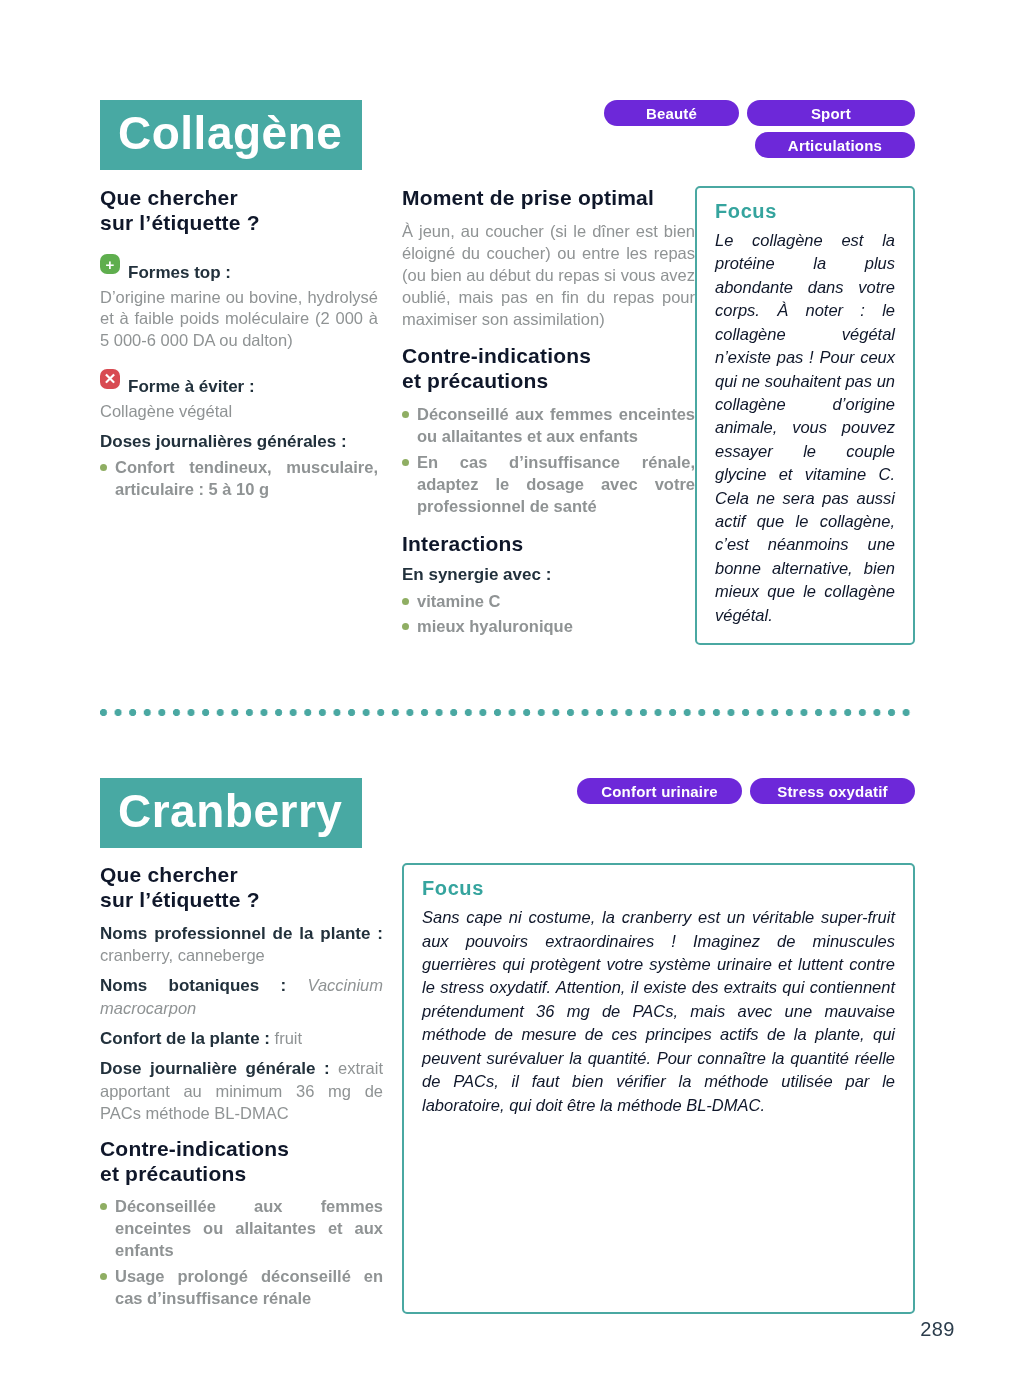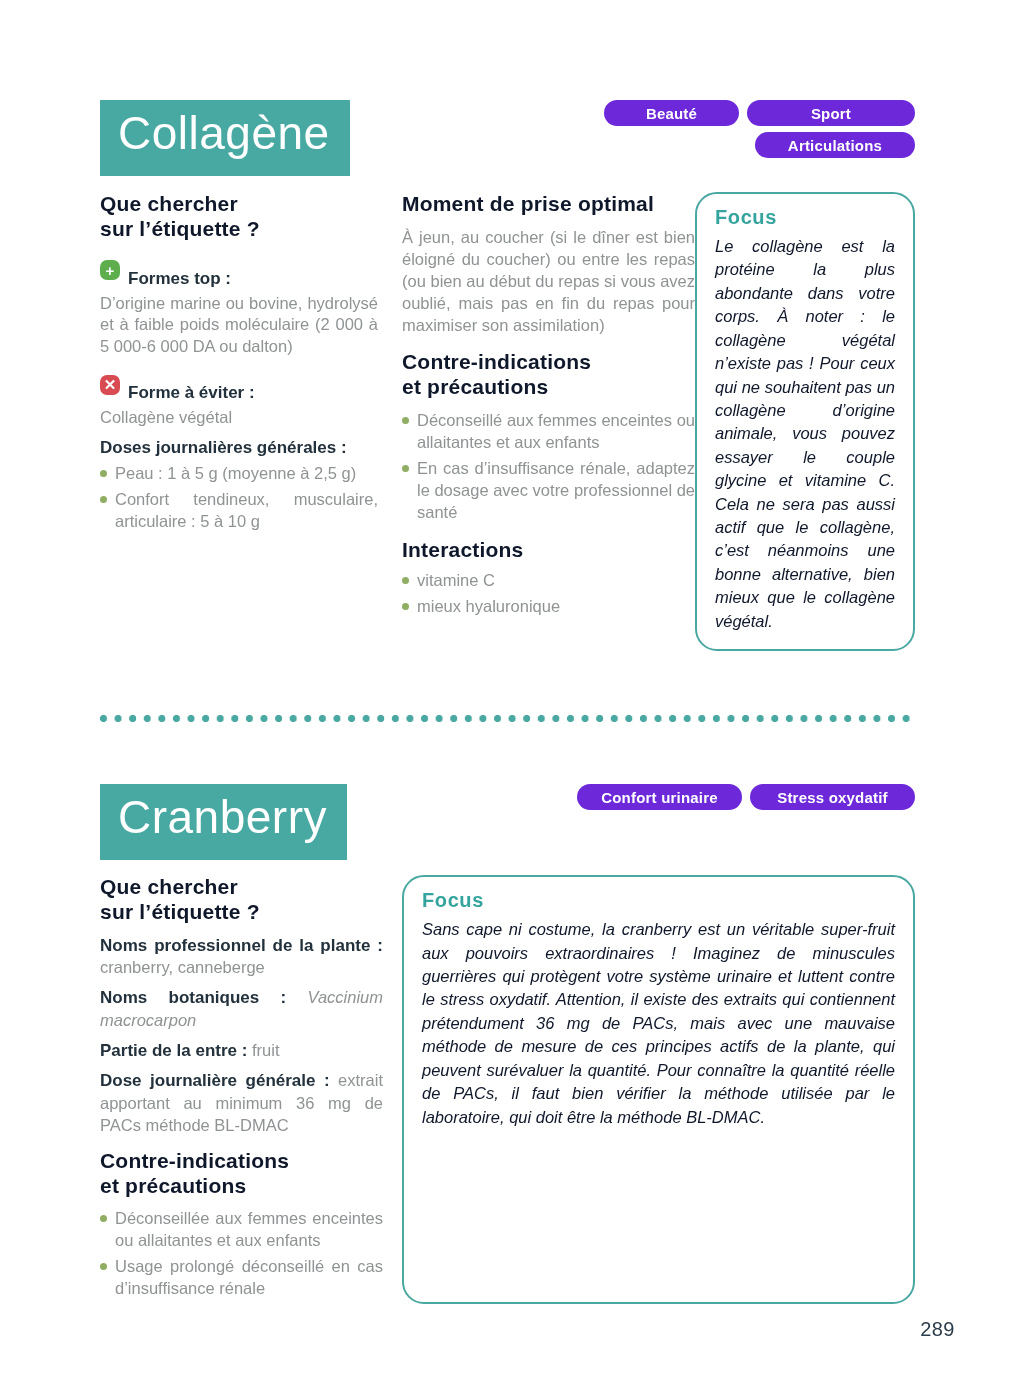--- a/index.html
+++ b/index.html
@@ -1,46 +1,46 @@
 <!DOCTYPE html>
 <html lang="fr"><head>
 <meta charset="utf-8">
 <style>
   html,body{margin:0;padding:0;background:#ffffff;}
   body{width:1024px;height:1393px;font-family:"Liberation Sans", sans-serif;position:relative;}
   .page{position:relative;width:1024px;height:1393px;box-sizing:border-box;padding:100px 109px 0 100px;overflow:hidden;}
 
   
-  .title-block{display:inline-block;background:#48a9a3;color:#ffffff;font-weight:normal;
-    font-size:46px;line-height:1;padding:10px 20px 20px 18px;letter-spacing:0.5px;}
+  .title-block{display:inline-block;background:#48a9a3;color:#ffffff;font-weight:bold;
+    font-size:46px;line-height:1;padding:10px 20px 14px 18px;letter-spacing:0.5px;}
   .badges{display:flex;flex-direction:column;align-items:flex-end;gap:6px;}
   .badge-row{display:flex;gap:8px;}
   .badge{background:#6d28d9;color:#ffffff;font-weight:bold;font-size:15px;height:26px;
     border-radius:13px;display:flex;align-items:center;justify-content:center;letter-spacing:0.2px;}
   .w135{width:135px}.w168{width:168px}.w160{width:160px}.w165{width:165px}
   .section-header{display:flex;justify-content:space-between;align-items:flex-start;}
 
   .h-teal{color:#0f172a;font-weight:bold;font-size:21px;line-height:1.18;white-space:pre-line;
     margin:0 0 10px 0;letter-spacing:0.2px;}
   .body-text{color:#8f9394;font-size:16.5px;line-height:1.33;text-align:justify;margin:0 0 8px 0;}
   .bold-dark{color:#22313c;font-weight:bold;font-size:17px;margin-top:17px;}
   .label-line{margin:2px 0 4px 0;line-height:1.3;}
 
   .icon-line{display:flex;align-items:center;gap:8px;margin:4px 0 4px 0;}
   .sq-icon{width:20px;height:20px;border-radius:7px;display:flex;align-items:center;justify-content:center;
     color:#fff;font-weight:bold;font-size:15px;line-height:1;flex:0 0 20px;}
   .sq-green{background:#5fae4e;}
   .sq-red{background:#d84b52;}
 
   .bullet-list{margin:2px 0 0 0;padding:0;list-style:none;}
-  .bullet-item{display:flex;gap:8px;margin:0 0 4px 0;}
+  .bullet-item{display:flex;gap:8px;margin:0 0 4px 0;font-weight:bold;}
   .bullet-dot{width:7px;height:7px;border-radius:50%;background:#8fae63;flex:0 0 7px;margin-top:7px;}
   .bullet-text{color:#8f9394;font-size:16.5px;line-height:1.33;text-align:justify;flex:1;}
 
-  .focus-box{border:2px solid #4aa8a2;border-radius:22px;padding:12px 18px 16px 18px;box-sizing:border-box;}
+  .focus-box{border:2px solid #4aa8a2;border-radius:5px;padding:12px 18px 16px 18px;box-sizing:border-box;}
   .focus-title{color:#35a49e;font-weight:bold;font-size:20px;letter-spacing:0.6px;margin:0 0 6px 0;}
   .focus-text{color:#0f172a;font-style:italic;font-size:16.5px;line-height:1.42;text-align:justify;margin:0;}
 
   .dot-divider{height:7px;width:100%;margin:64px 0 62px 0;
     background-image:radial-gradient(circle at 3.5px 3.5px,#4aa8a2 3.3px,rgba(0,0,0,0) 3.9px);
     background-size:14.6px 7px;background-repeat:repeat-x;}
 
   
   .cols-3{display:flex;margin-top:16px;}
   .col-left{width:278px;flex:0 0 278px;}
@@ -92,24 +92,20 @@
         <div class="icon-line">
           <span class="sq-icon sq-red">✕</span>
           <span class="bold-dark">Forme à éviter :</span>
         </div>
         <p class="body-text">Collagène végétal</p>
 
         <p class="label-line bold-dark">Doses journalières générales :</p>
         <ul class="bullet-list">
           <li class="bullet-item">
             <span class="bullet-dot"></span>
-            <span class="bullet-text">Peau : 1 à 5 g (moyenne à 2,5 g)</span>
-          </li>
-          <li class="bullet-item">
-            <span class="bullet-dot"></span>
             <span class="bullet-text">Confort tendineux, musculaire, articulaire : 5 à 10 g</span>
           </li>
         </ul>
       </div>
 
       <div class="col-mid">
         <h3 class="h-teal">Moment de prise optimal</h3>
         <p class="body-text">À jeun, au coucher (si le dîner est bien éloigné du coucher) ou entre les repas (ou bien au début du repas si vous avez oublié, mais pas en fin du repas pour maximiser son assimilation)</p>
 
         <h3 class="h-teal" style="margin-top:14px;">Contre-indications
@@ -119,20 +115,21 @@
             <span class="bullet-dot"></span>
             <span class="bullet-text">Déconseillé aux femmes enceintes ou allaitantes et aux enfants</span>
           </li>
           <li class="bullet-item">
             <span class="bullet-dot"></span>
             <span class="bullet-text">En cas d’insuffisance rénale, adaptez le dosage avec votre professionnel de santé</span>
           </li>
         </ul>
 
         <h3 class="h-teal" style="margin-top:14px;margin-bottom:8px;">Interactions</h3>
+        <p class="label-line bold-dark">En synergie avec :</p>
         <ul class="bullet-list">
           <li class="bullet-item">
             <span class="bullet-dot"></span>
             <span class="bullet-text">vitamine C</span>
           </li>
           <li class="bullet-item">
             <span class="bullet-dot"></span>
             <span class="bullet-text">mieux hyaluronique</span>
           </li>
         </ul>
@@ -163,21 +160,21 @@
       <div class="col-left-cb">
         <h3 class="h-teal">Que chercher
 sur l’étiquette ?</h3>
 
         <p class="body-text"><span class="bold-dark">Noms professionnel de la plante :</span>
           <span class="def-value">cranberry, canneberge</span></p>
 
         <p class="body-text"><span class="bold-dark">Noms botaniques :</span>
           <span class="def-value def-italic">Vaccinium macrocarpon</span></p>
 
-        <p class="body-text"><span class="bold-dark">Partie de la entre :</span>
+        <p class="body-text"><span class="bold-dark">Confort de la plante :</span>
           <span class="def-value">fruit</span></p>
 
         <p class="body-text"><span class="bold-dark">Dose journalière générale :</span>
           <span class="def-value">extrait apportant au minimum 36 mg de PACs méthode BL-DMAC</span></p>
 
         <h3 class="h-teal" style="margin-top:12px;">Contre-indications
 et précautions</h3>
         <ul class="bullet-list">
           <li class="bullet-item">
             <span class="bullet-dot"></span>

